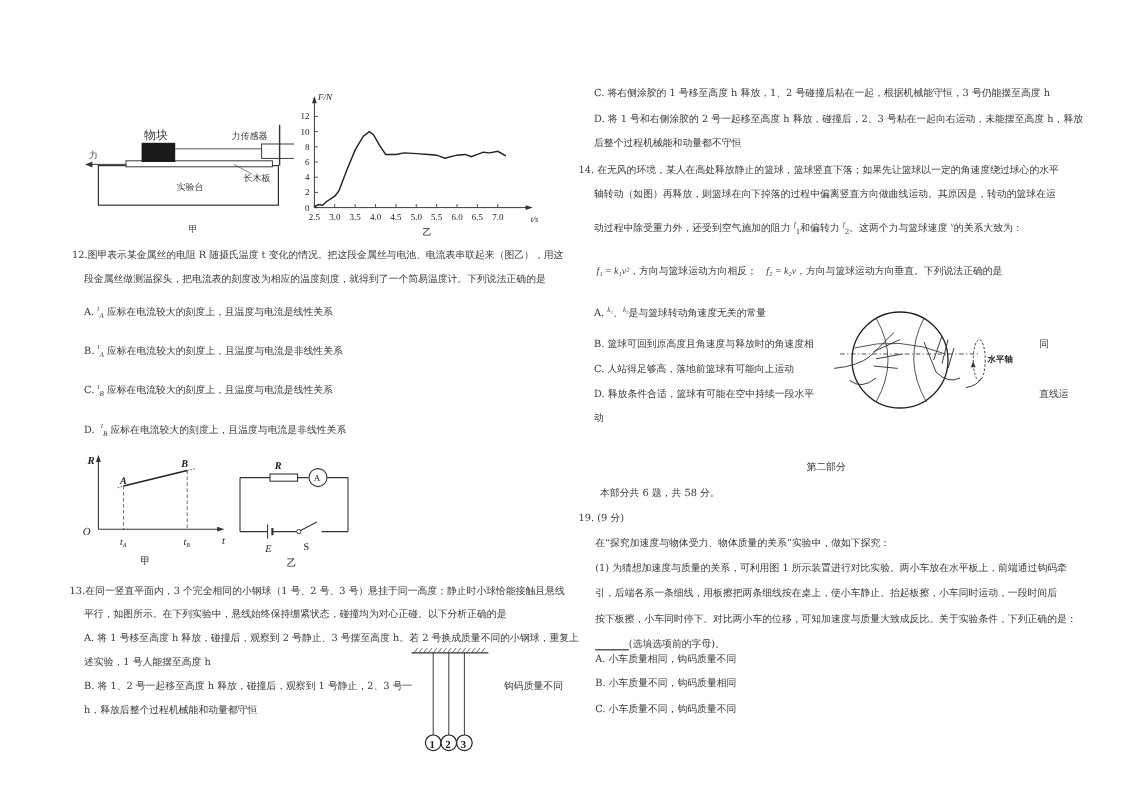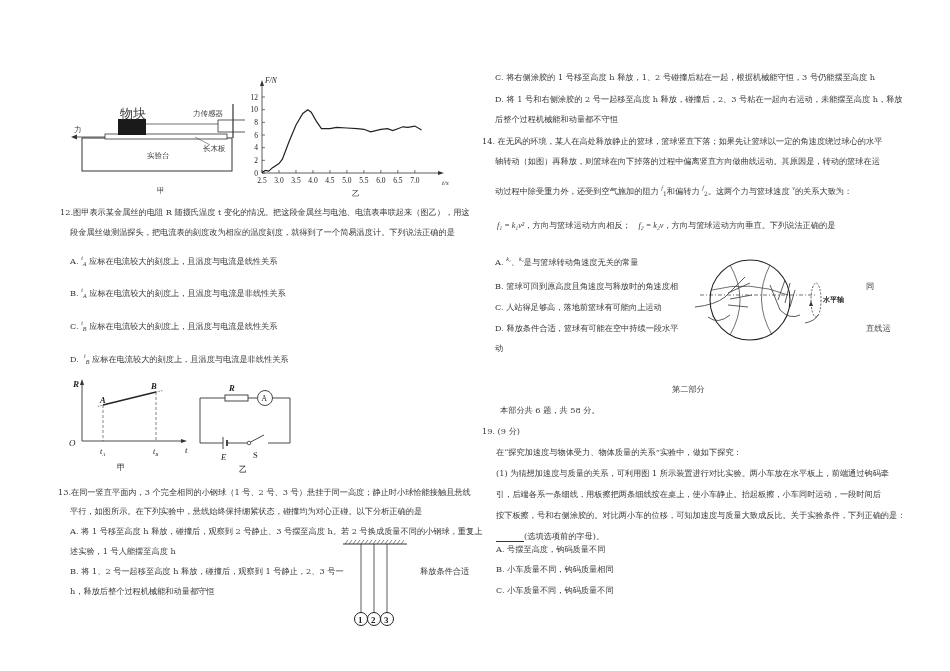--- a/index.html
+++ b/index.html
@@ -28,21 +28,21 @@
 
     <rect x="153" y="30" width="28" height="12" fill="#fff" stroke="#333" stroke-width="0.8"></rect>
 
     <line x1="168" y1="14" x2="168" y2="48" stroke="#333" stroke-width="1.2"></line>
 
     <line x1="40" y1="47" x2="10" y2="47" stroke="#333" stroke-width="0.8"></line>
     <polygon points="6,47 12,44.5 12,49.5" fill="#333"></polygon>
 
     <line x1="130" y1="47" x2="145" y2="55" stroke="#333" stroke-width="0.5"></line>
   </svg>
-  <span class="t" style="left:55px; top:18px; font-size:13px;">物块</span>
+  <span class="t" style="left:55px; top:18px; font-size:10px;">物块</span>
   <span class="t" style="left:128px; top:18px; font-size:7.5px;">力传感器</span>
   <span class="t" style="left:9px; top:34px; font-size:7.5px;">力</span>
   <span class="t" style="left:138px; top:53px; font-size:7.5px;">长木板</span>
   <span class="t" style="left:82px; top:60px; font-size:7.5px;">实验台</span>
   <span class="t" style="left:92px; top:95px; font-size:7.5px;">甲</span>
 </div>
 
 <div style="position:absolute; left:245px; top:72px; width:215px; height:128px;">
   <svg width="215" height="128" viewBox="0 0 215 128">
 
@@ -163,21 +163,21 @@
     <text x="58" y="80" font-size="8.5">S</text>
     <text x="44" y="94" font-size="8">乙</text>
   </svg>
 </div>
 
 <div class="t" style="left:58px; top:487px;text-align:right;">13.在同一竖直平面内，3 个完全相同的小钢球（1 号、2 号、3 号）悬挂于同一高度；静止时小球恰能接触且悬线</div>
 <div class="t" style="left:70px; top:506px;">平行，如图所示。在下列实验中，悬线始终保持绷紧状态，碰撞均为对心正碰。以下分析正确的是</div>
 <div class="t" style="left:70px; top:526px;">A. 将 1 号移至高度 h 释放，碰撞后，观察到 2 号静止、3 号摆至高度 h。若 2 号换成质量不同的小钢球，重复上</div>
 <div class="t" style="left:70px; top:546px;">述实验，1 号人能摆至高度 h</div>
 <div class="t" style="left:70px; top:566px;">B. 将 1、2 号一起移至高度 h 释放，碰撞后，观察到 1 号静止，2、3 号一</div>
-<div class="t" style="left:420px; top:566px;">释放条件合适</div>
+<div class="t" style="left:420px; top:566px;">钩码质量不同</div>
 <div class="t" style="left:70px; top:586px;">h，释放后整个过程机械能和动量都守恒</div>
 
 <div style="position:absolute; left:335px; top:538px; width:80px; height:92px;">
   <svg width="80" height="92" viewBox="0 0 80 92">
     <line x1="8" y1="6" x2="72" y2="6" stroke="#333" stroke-width="1"></line>
     <g stroke="#333" stroke-width="0.6">
       <line x1="10" y1="6" x2="13" y2="2"></line>
         <line x1="14" y1="6" x2="17" y2="2"></line>
         <line x1="18" y1="6" x2="21" y2="2"></line>
       <line x1="22" y1="6" x2="25" y2="2"></line>
@@ -251,19 +251,19 @@
   </svg>
 </div>
 
 <div class="t" style="left:672px; top:384px;">第二部分</div>
 <div class="t" style="left:500px; top:405px;">本部分共 6 题，共 58 分。</div>
 
 <div class="t" style="left:482px; top:426px;">19. (9 分)</div>
 <div class="t" style="left:496px; top:447px;">在“探究加速度与物体受力、物体质量的关系”实验中，做如下探究：</div>
 <div class="t" style="left:496px; top:468px;text-align:right;">(1) 为猜想加速度与质量的关系，可利用图 1 所示装置进行对比实验。两小车放在水平板上，前端通过钩码牵</div>
 <div class="t" style="left:496px; top:489px;">引，后端各系一条细线，用板擦把两条细线按在桌上，使小车静止。抬起板擦，小车同时运动，一段时间后</div>
-<div class="t" style="left:496px; top:510px;">按下板擦，号和右侧涂胶的。对比两小车的位移，可知加速度与质量大致成反比。关于实验条件，下列正确的是：</div>
+<div class="t" style="left:496px; top:510px;">按下板擦，小车同时停下。对比两小车的位移，可知加速度与质量大致成反比。关于实验条件，下列正确的是：</div>
 <div class="t" style="left:496px; top:531px;">
   <span class="blank"></span><span>(选填选项前的字母)。</span>
 </div>
-<div class="t" style="left:496px; top:544px;">A. 号摆至高度，钩码质量不同</div>
+<div class="t" style="left:496px; top:544px;">A. 小车质量相同，钩码质量不同</div>
 <div class="t" style="left:496px; top:564px;">B. 小车质量不同，钩码质量相同</div>
 <div class="t" style="left:496px; top:585px;">C. 小车质量不同，钩码质量不同</div>
 
 </body></html>

